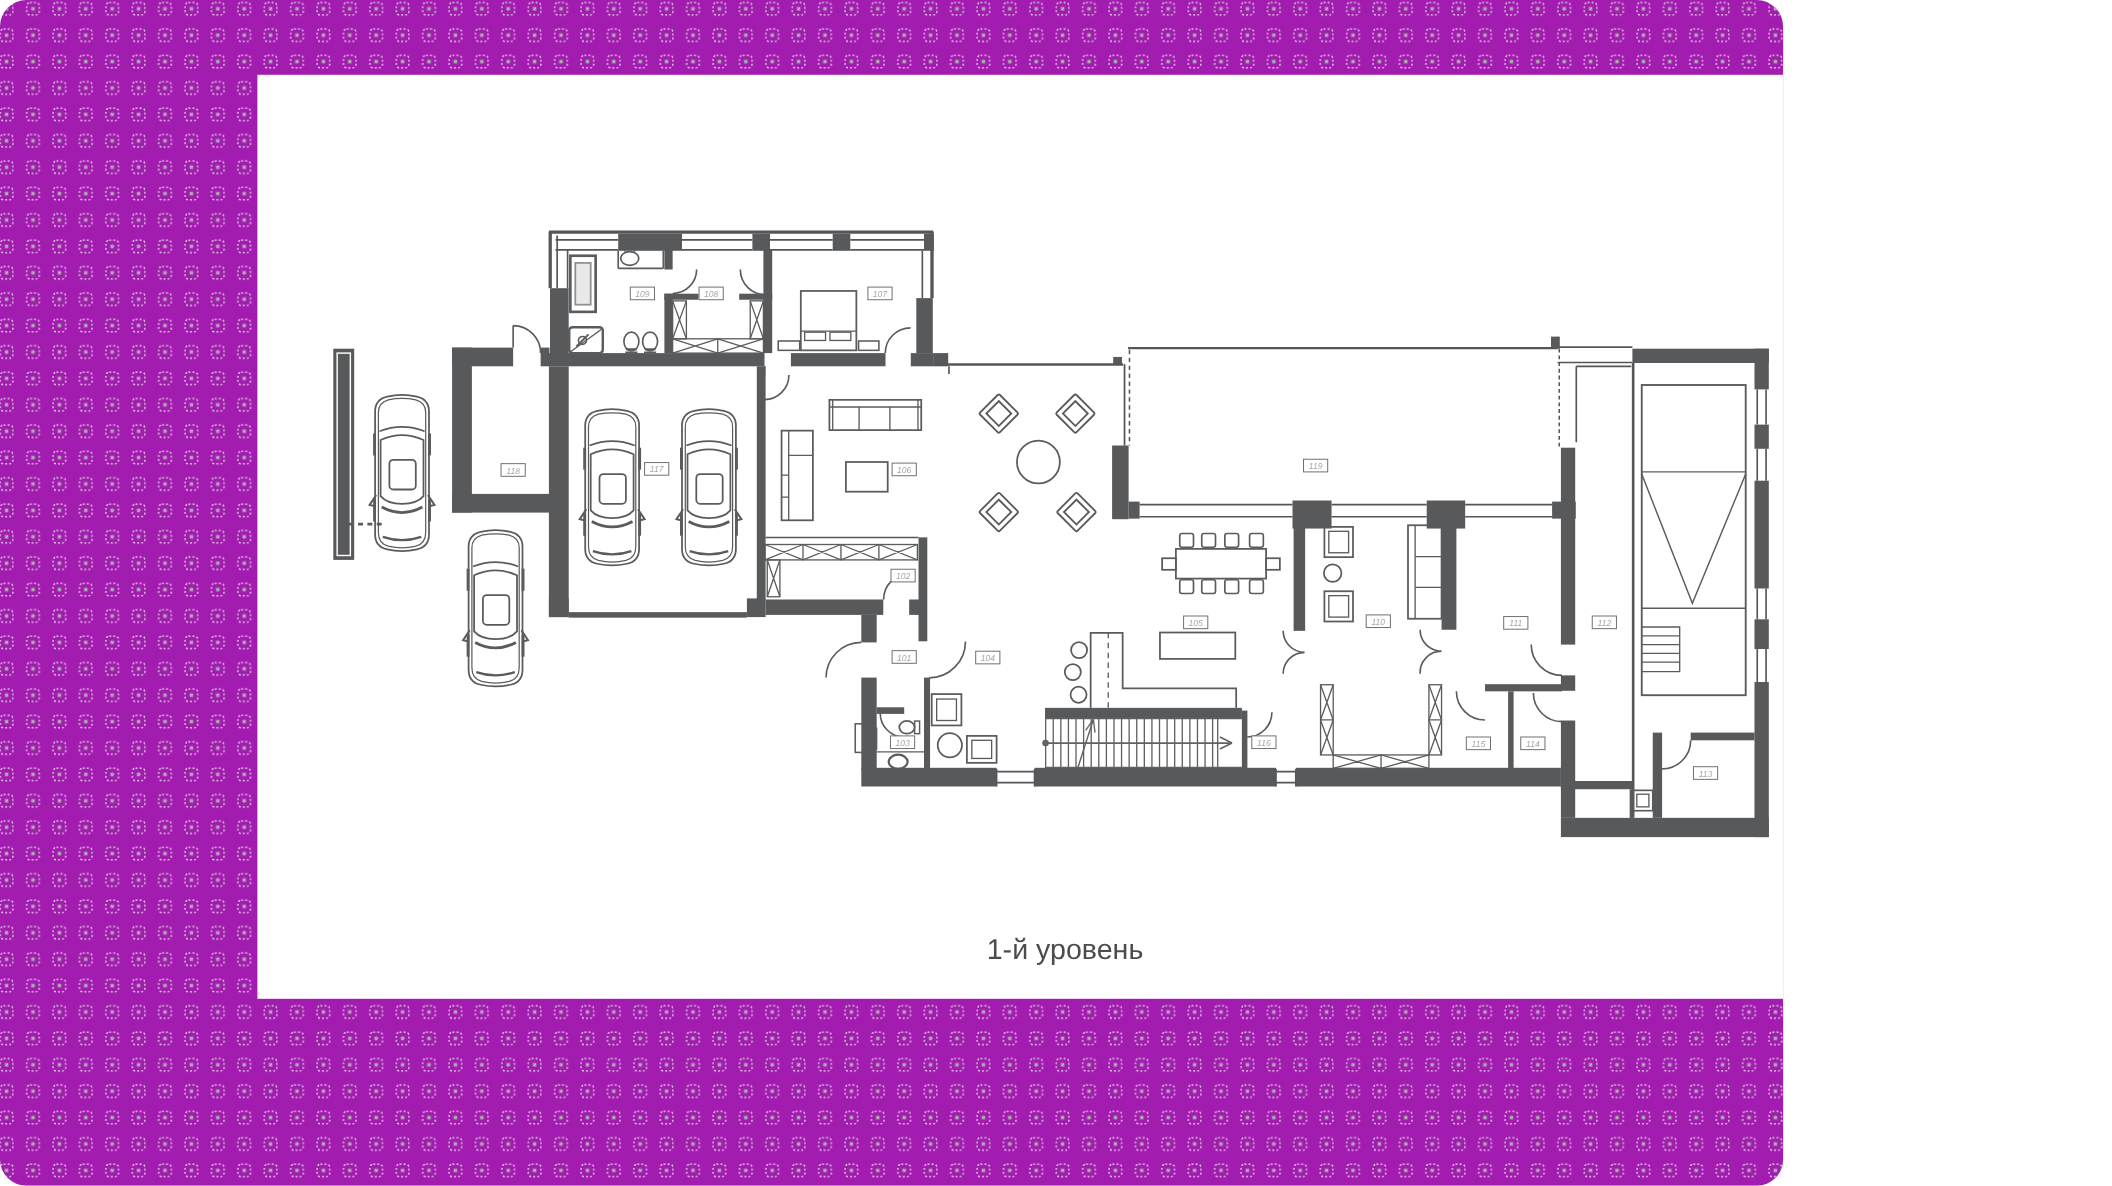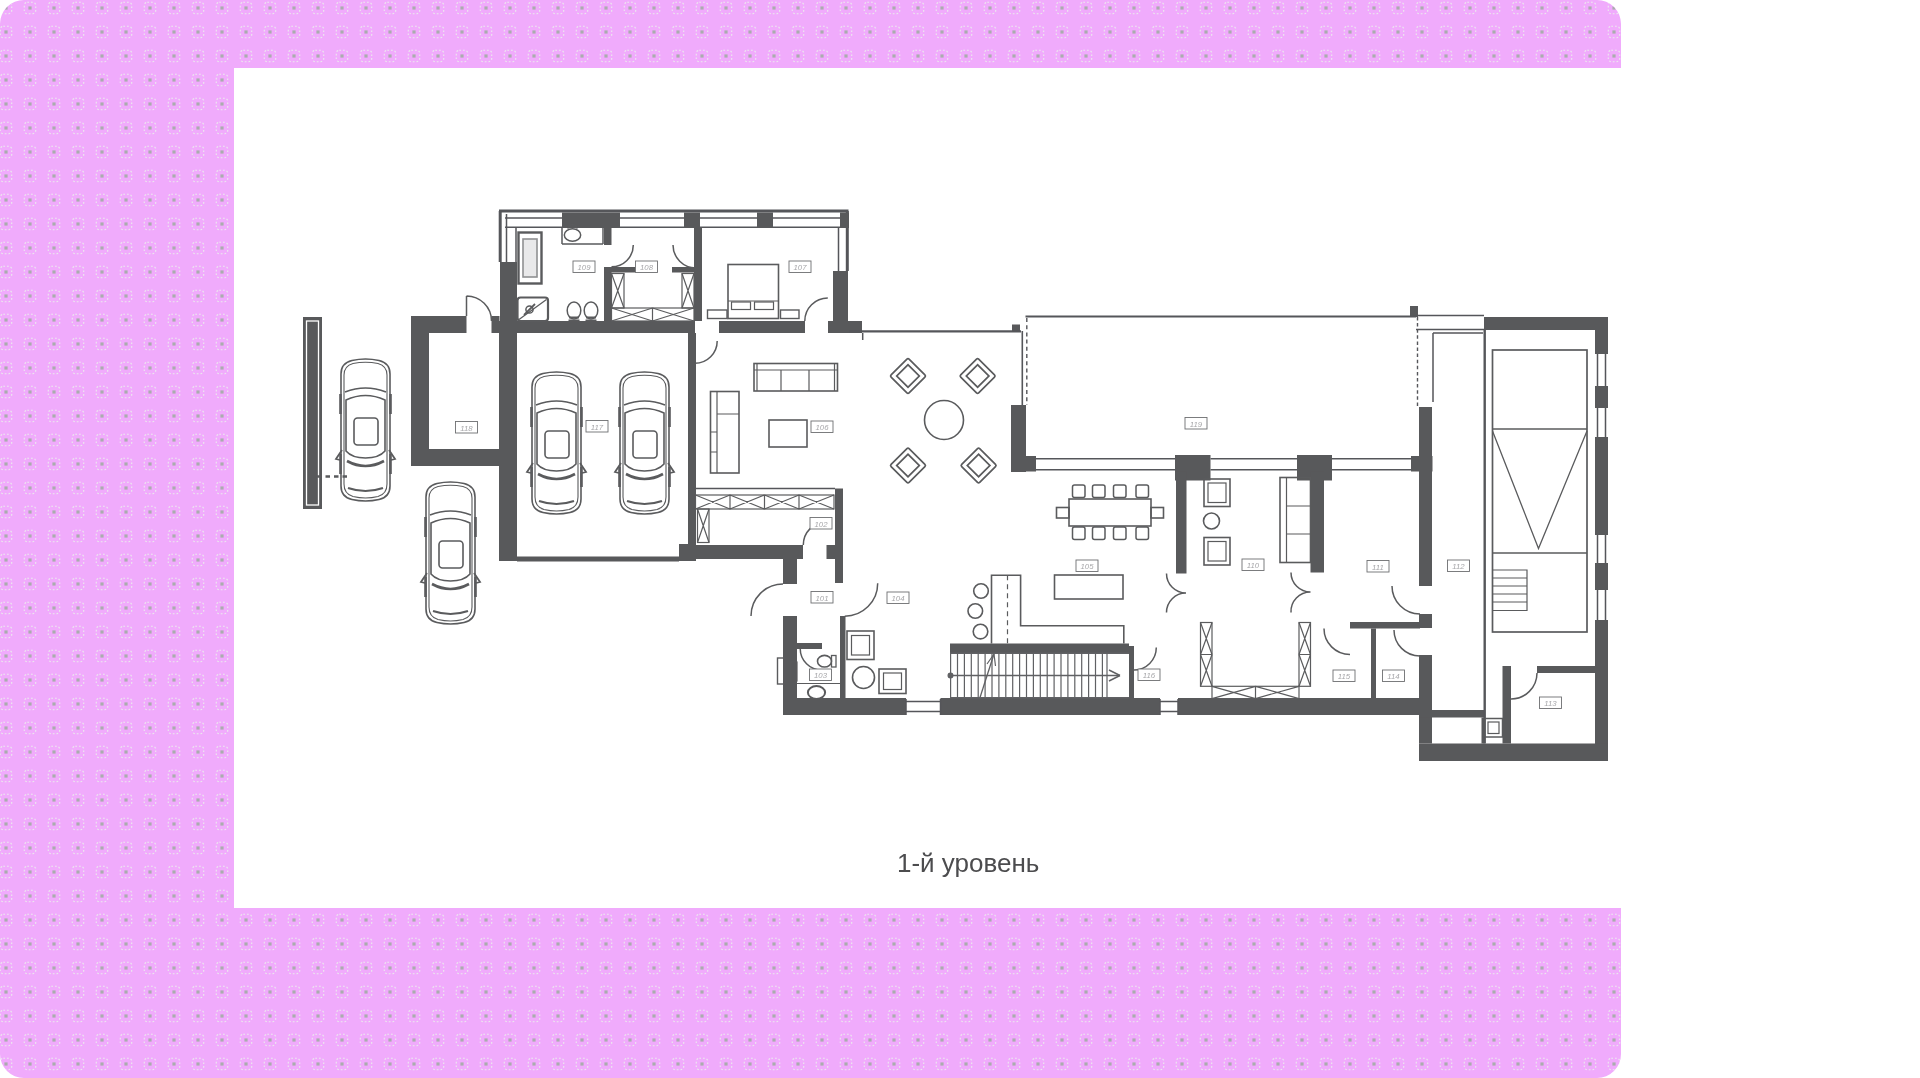--- a/index.html
+++ b/index.html
@@ -1,16 +1,16 @@
 <!DOCTYPE html>
 <html><head>
 <meta charset="utf-8">
 <style>
   html,body{margin:0;padding:0;background:#ffffff;}
-  .page{position:relative;width:1621px;height:1078px;overflow:hidden;background:#f0abfc;
+  .page{position:relative;width:1621px;height:1078px;overflow:hidden;background:#a21caf;
         font-family:"Liberation Sans", sans-serif;border-radius:24px;}
   svg{display:block;}
 </style>
 </head>
 <body>
 <div class="page">
 <svg width="1920" height="1078" viewBox="0 0 1920 1078">
 <defs>
   <pattern id="dots" x="-6" y="-4" width="24" height="24" patternUnits="userSpaceOnUse">
     <rect x="6.3" y="6.3" width="11.4" height="11.4" rx="3" fill="none" stroke="#ebebed" stroke-width="1.1" stroke-dasharray="1.7,2"></rect>

